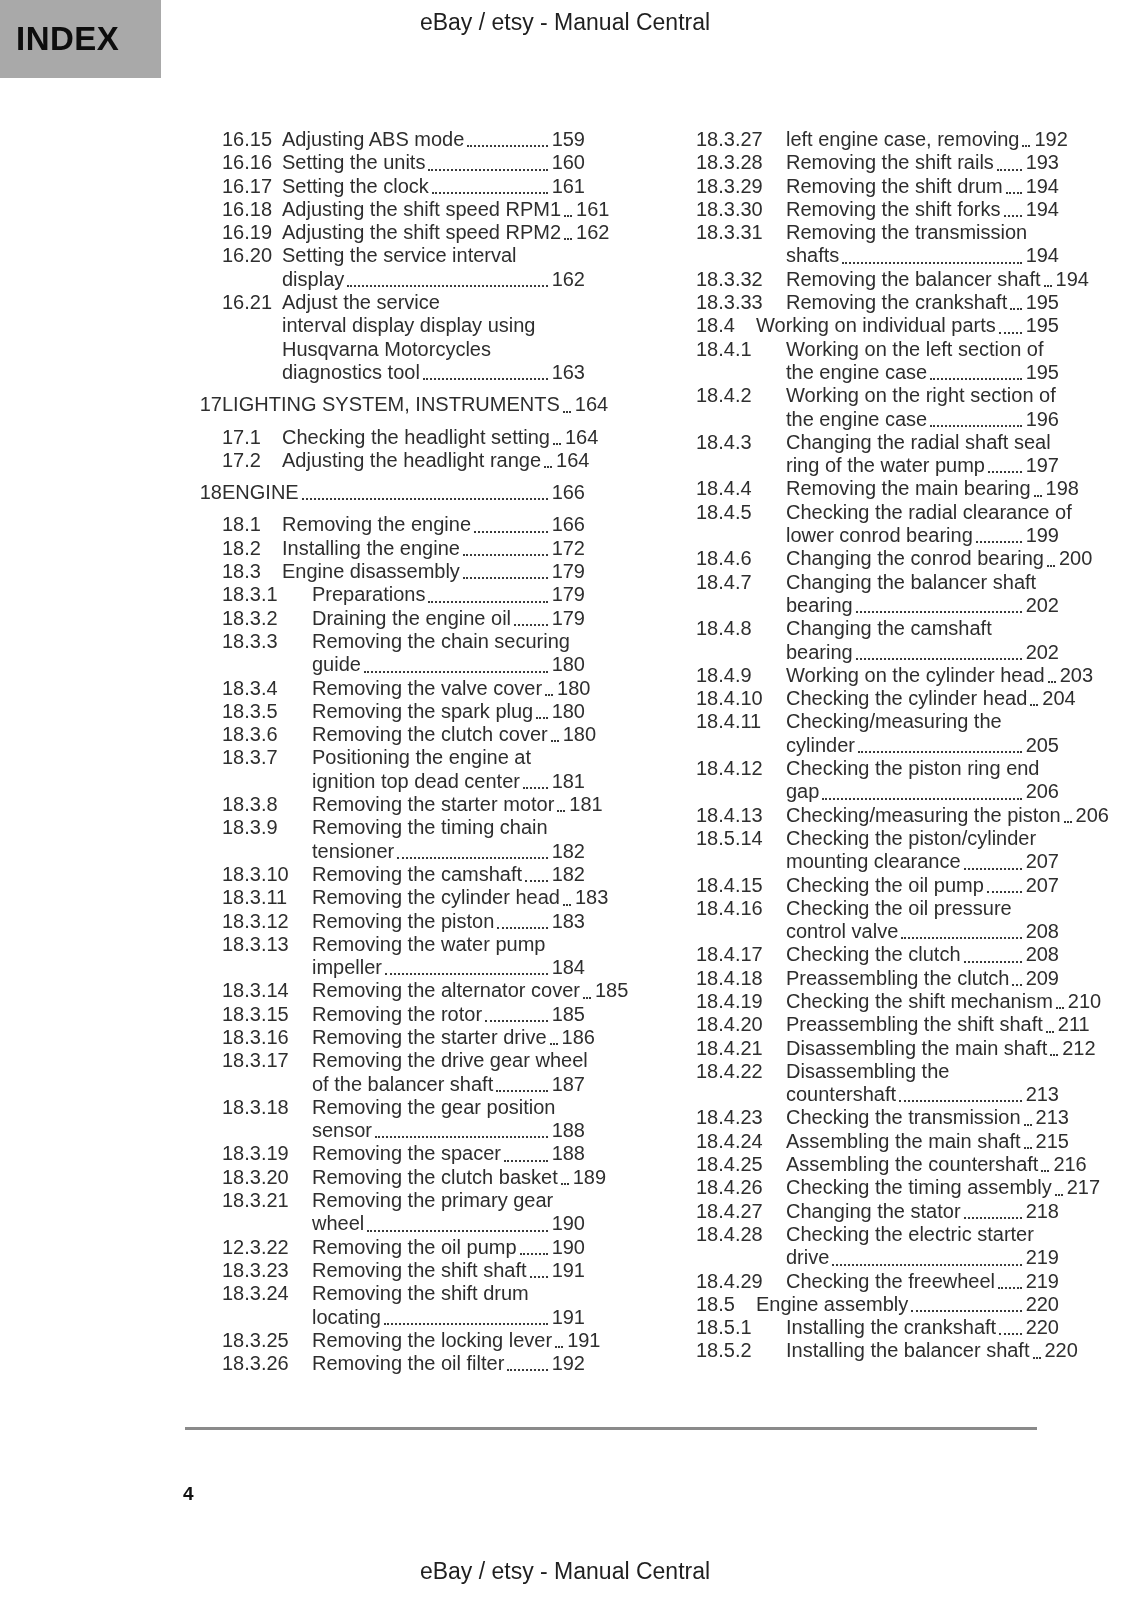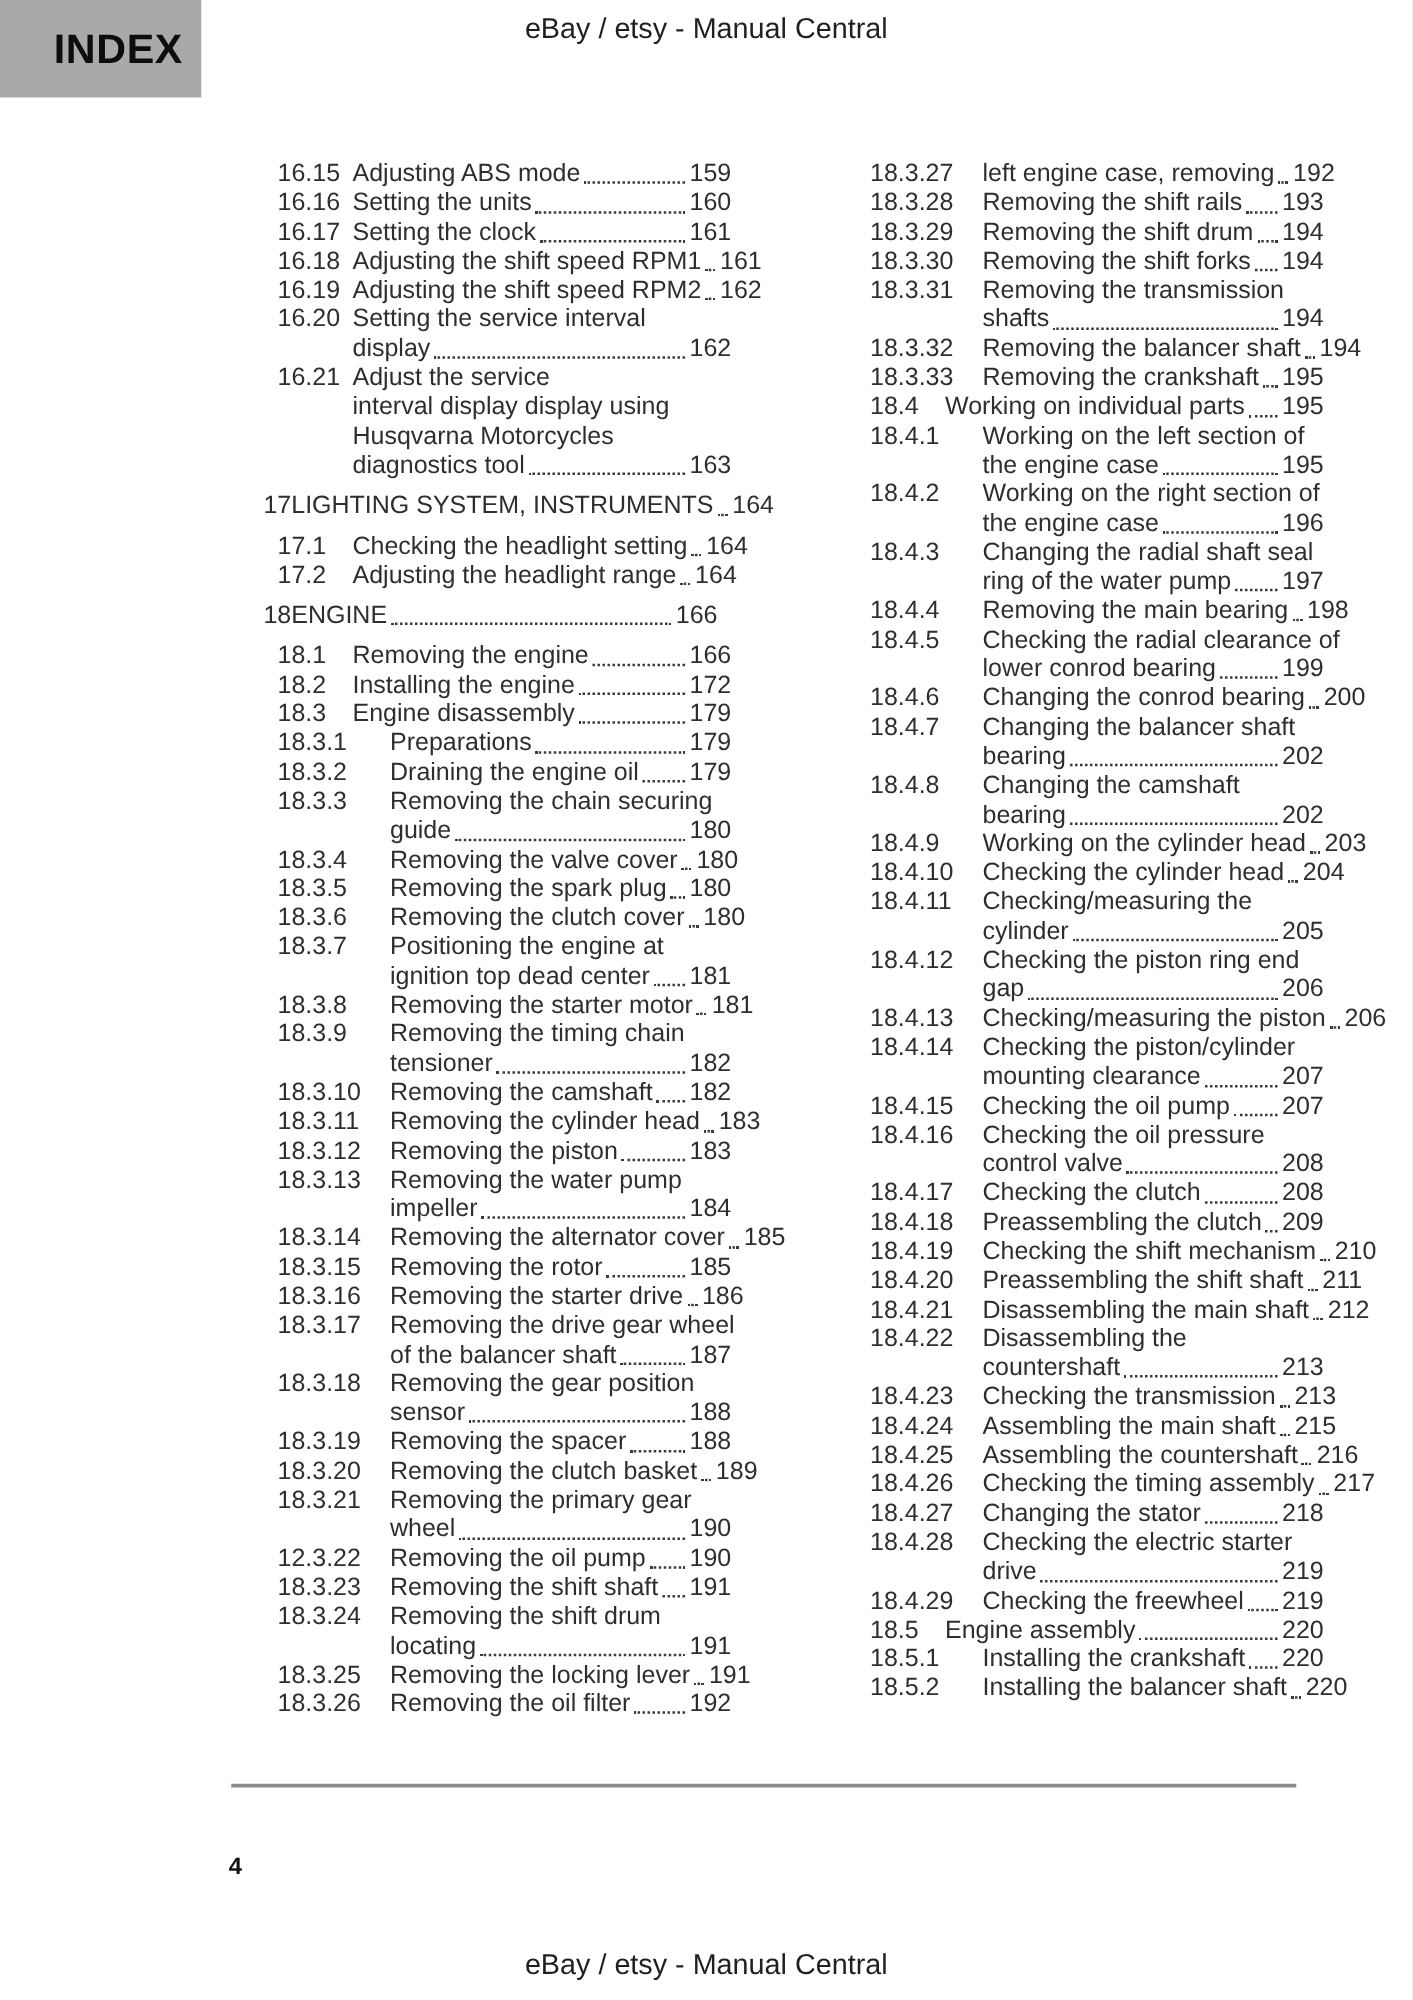--- a/index.html
+++ b/index.html
@@ -10,21 +10,21 @@
     font-family:"Liberation Sans", sans-serif;
     color:#2e2e2e;
     overflow:hidden;
   }
   
   #index-tab {
     position:absolute; left:0; top:0;
     width:161px; height:78px;
     background:#a9a9a9;
     display:flex; align-items:center;
-    padding-left:43px; box-sizing:border-box;
+    padding-left:16px; box-sizing:border-box;
   }
   #index-tab span {
     font-size:33px; font-weight:bold; color:#0d0d0d; letter-spacing:0.5px;
   }
   
   #header-title {
     position:absolute; left:0; top:9px; width:1130px;
     text-align:center; font-size:23px; color:#1f1f1f;
   }
   #footer-title {
@@ -40,21 +40,21 @@
     font-size:19px; font-weight:bold; color:#111;
   }
   
   .col {
     position:absolute; top:128px; width:363px;
     font-size:20px; line-height:23.3px;
   }
   #col-left  { left:222px; }
   #col-right { left:652px;margin-left:44px; }
   .entry { display:flex; }
-  .entry.level1 { margin:9px 11px;text-align:right; }
+  .entry.level1 { margin:9px 0;text-align:right; }
   .num { flex:0 0 auto; white-space:nowrap; }
   .level1 .num { flex-basis:37px; margin-left:-37px; }
   .level2 .num { flex-basis:60px; }
   .level3 .num { flex-basis:90px; }
   .body { flex:1 1 auto; min-width:0; }
   .tline { white-space:nowrap; }
   .tline.last { display:flex; }
   .txt { flex:0 1 auto; white-space:nowrap; }
   .leader {
     flex:1 1 8px; min-width:8px;
@@ -702,21 +702,21 @@
         <div class="num">18.4.13</div>
         <div class="body">
           <div class="tline last">
             <span class="txt">Checking/measuring the piston</span>
             <span class="leader"></span>
             <span class="page">206</span>
           </div>
         </div>
       </div>
       <div class="entry level3">
-        <div class="num">18.4.14</div>
+        <div class="num">18.5.14</div>
         <div class="body">
           <div class="tline"><span class="txt">Checking the piston/cylinder</span></div>
           <div class="tline last">
             <span class="txt">mounting clearance</span>
             <span class="leader"></span>
             <span class="page">207</span>
           </div>
         </div>
       </div>
       <div class="entry level3">

